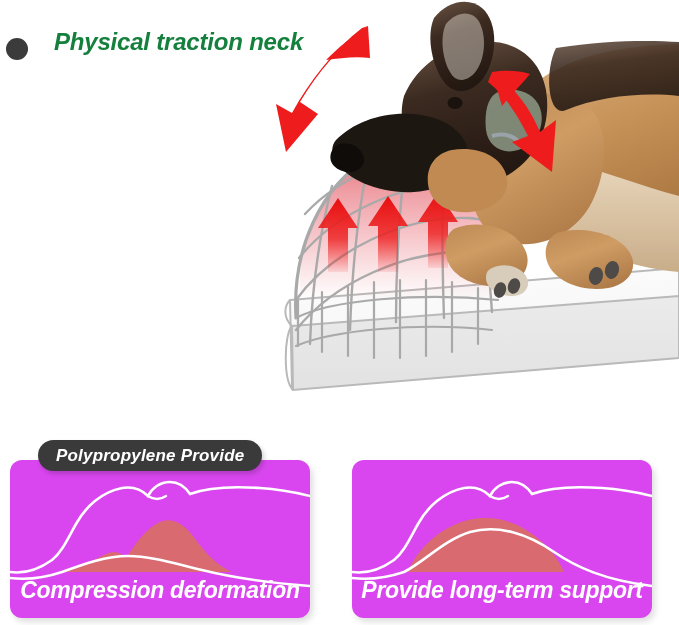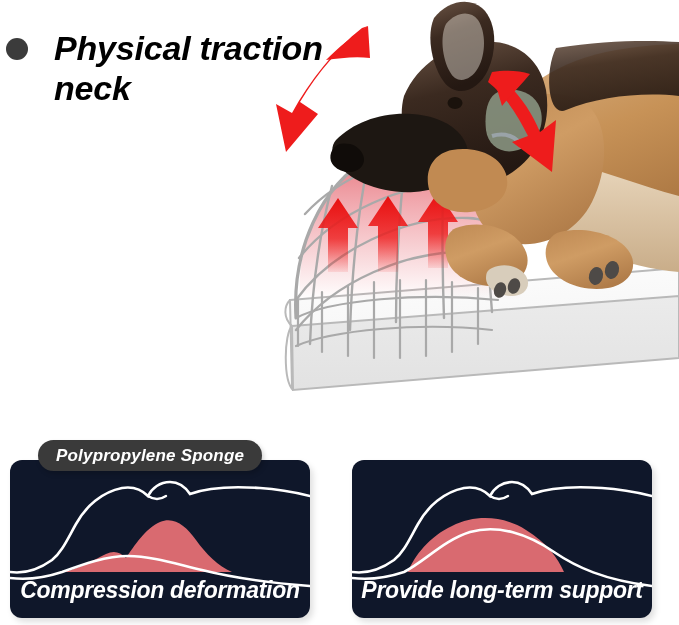--- a/index.html
+++ b/index.html
@@ -56,43 +56,43 @@
     width: 22px;
     height: 22px;
     border-radius: 50%;
     background: #3b3b3b;
     margin-left: 6px;
     margin-top: 10px;
   }
   .bullet-text {
     flex: 1 1 auto;
     margin-left: 26px;
-    font-size: 34px;
+    font-size: 24px;
     line-height: 1.18;
     font-weight: bold;
     font-style: italic;
-    color: #000000;
+    color: #15803d;
     letter-spacing: -0.2px;
   }
 
   
   .panels {
     position: absolute;
     left: 0;
     top: 440px;
     width: 679px;
     height: 185px;
   }
 
   .panel {
     position: absolute;
     top: 20px;
     width: 300px;
     height: 158px;
-    background: #0f172a;
+    background: #d946ef;
     border-radius: 12px;
     box-shadow: 3px 4px 6px rgba(0,0,0,0.13);
     overflow: hidden;
   }
   .panel-left  { left: 10px; }
   .panel-right { left: 352px; }
 
   .panel-art {
     position: absolute;
     left: 0; top: 0;
@@ -313,21 +313,21 @@
     <div class="bullets">
       <div class="bullet-row">
         <span class="bullet-dot"></span>
         <span class="bullet-text">Physical traction neck</span>
       </div>
     </div>
   </div>
 
   <div class="panels">
 
-    <div class="badge badge-left">Polypropylene Sponge</div>
+    <div class="badge badge-left">Polypropylene Provide</div>
 
     <div class="panel panel-left">
       <svg class="panel-art" width="300" height="158" viewBox="0 0 300 158">
 
         <path d="M54,112 C70,108 84,100 96,94 C104,90 110,92 116,98
                  C124,86 136,68 150,62 C164,56 176,66 186,80
                  C196,94 208,106 222,112 Z" fill="#d96a70"></path>
 
         <path d="M0,112 C14,114 28,110 42,100 C52,92 58,78 66,64
                  C76,46 92,32 112,28 C124,26 132,30 138,36

